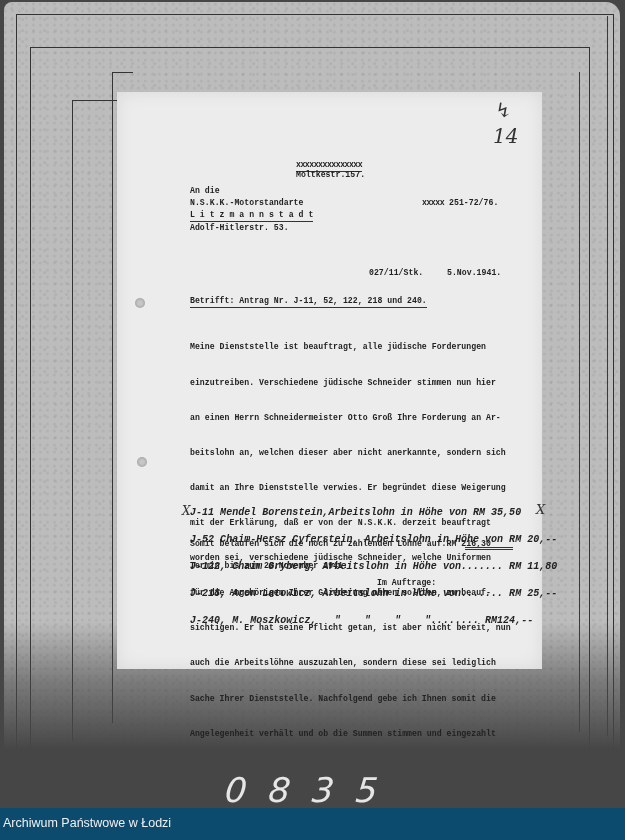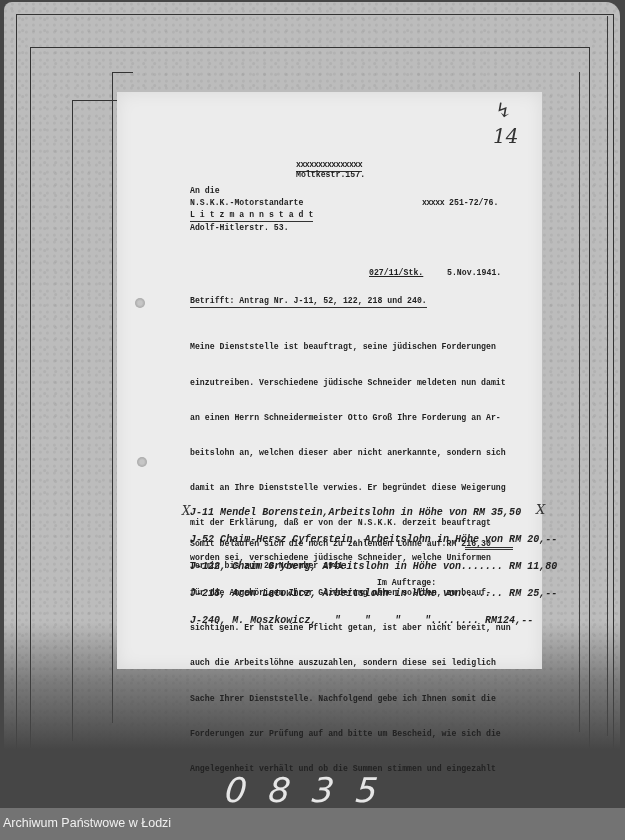--- a/index.html
+++ b/index.html
@@ -53,21 +53,21 @@
       background: radial-gradient(circle, #c6c6c6 30%, #a9a9a9 70%);
     }
     .counter {
       position: absolute; left: 0; top: 770px; width: 625px; text-align: center;
       color: #e6e6e6; font-family: "DejaVu Sans", sans-serif; font-size: 34px;
       letter-spacing: 22px; font-style: italic; font-weight: 300;
       transform: skewX(-6deg); line-height: 40px;
     }
     .footer {
       position: absolute; left: 0; top: 808px; width: 625px; height: 32px;
-      background: #737373;
+      background: #0c4a6e;
     }
     .footer-label {
       position: absolute; left: 3px; top: 8px; color: #f0f0f0;
       font-family: "Liberation Sans", sans-serif; font-size: 12.5px;
     }
   </style>
 </head>
 <body>
 
 <div class="scan">
@@ -92,38 +92,37 @@
       <div class="abs xout underline" style="left:106px; top:67px;">xxxxxxxxxxxxxxx</div>
       <div class="abs" style="left:106px; top:77px;">Moltkestr.157.</div>
 
       <div class="abs" style="left:0; top:93px;">An die</div>
       <div class="abs" style="left:0; top:105px;">N.S.K.K.-Motorstandarte</div>
       <div class="abs underline" style="left:0; top:117px;">L i t z m a n n s t a d t</div>
       <div class="abs" style="left:0; top:130px;">Adolf-Hitlerstr. 53.</div>
 
       <div class="abs" style="left:232px; top:105px;"><span class="xout">xxxxx</span> <span>251-72/76.</span></div>
 
-      <div class="abs" style="left:179px; top:175px;text-decoration:underline;">027/11/Stk.</div>
+      <div class="abs" style="left:179px; top:175px;">027/11/Stk.</div>
       <div class="abs" style="left:257px; top:175px;">5.Nov.1941.</div>
 
       <div class="abs underline" style="left:0; top:203px;">Betrifft: Antrag Nr. J-11, 52, 122, 218 und 240.</div>
 
       <div class="abs" style="left:0; top:226px; line-height:11.7px;">
-        <div>Meine Dienststelle ist beauftragt, seine jüdischen Forderungen</div>
-        <div>einzutreiben. Verschiedene jüdische Schneider meldeten nun damit</div>
+        <div>Meine Dienststelle ist beauftragt, alle jüdische Forderungen</div>
+        <div>einzutreiben. Verschiedene jüdische Schneider stimmen nun hier</div>
         <div>an einen Herrn Schneidermeister Otto Groß Ihre Forderung an Ar-</div>
         <div>beitslohn an, welchen dieser aber nicht anerkannte, sondern sich</div>
         <div>damit an Ihre Dienststelle verwies. Er begründet diese Weigerung</div>
         <div>mit der Erklärung, daß er von der N.S.K.K. derzeit beauftragt</div>
         <div>worden sei, verschiedene jüdische Schneider, welche Uniformen</div>
         <div>für die Angehörigen Ihrer Gliederung nähen sollten, zu beauf-</div>
         <div>sichtigen. Er hat seine Pflicht getan, ist aber nicht bereit, nun</div>
         <div>auch die Arbeitslöhne auszuzahlen, sondern diese sei lediglich</div>
         <div>Sache Ihrer Dienststelle. Nachfolgend gebe ich Ihnen somit die</div>
-        <div>Forderungen zur Prüfung auf and bitte um Bescheid, wie sich die</div>
         <div>Angelegenheit verhält und ob die Summen stimmen und eingezahlt</div>
       </div>
 
       <div class="abs" style="left:0; top:398px; line-height:9px; font-size:10px;font-style:italic;">
         <div>J-11 Mendel Borenstein,Arbeitslohn in Höhe von RM 35,50</div>
         <div>J-52 Chaim-Hersz Cyferstein, Arbeitslohn in Höhe von RM 20,--</div>
         <div>J-122, Chaim Gryberg, Arbeitslohn in Höhe von....... RM 11,80</div>
         <div>J-218, Aron Latowicz, Arbeitslohn in Höhe von....... RM 25,--</div>
         <div>J-240, M. Moszkowicz,   "    "    "    "........ RM124,--</div>
       </div>

